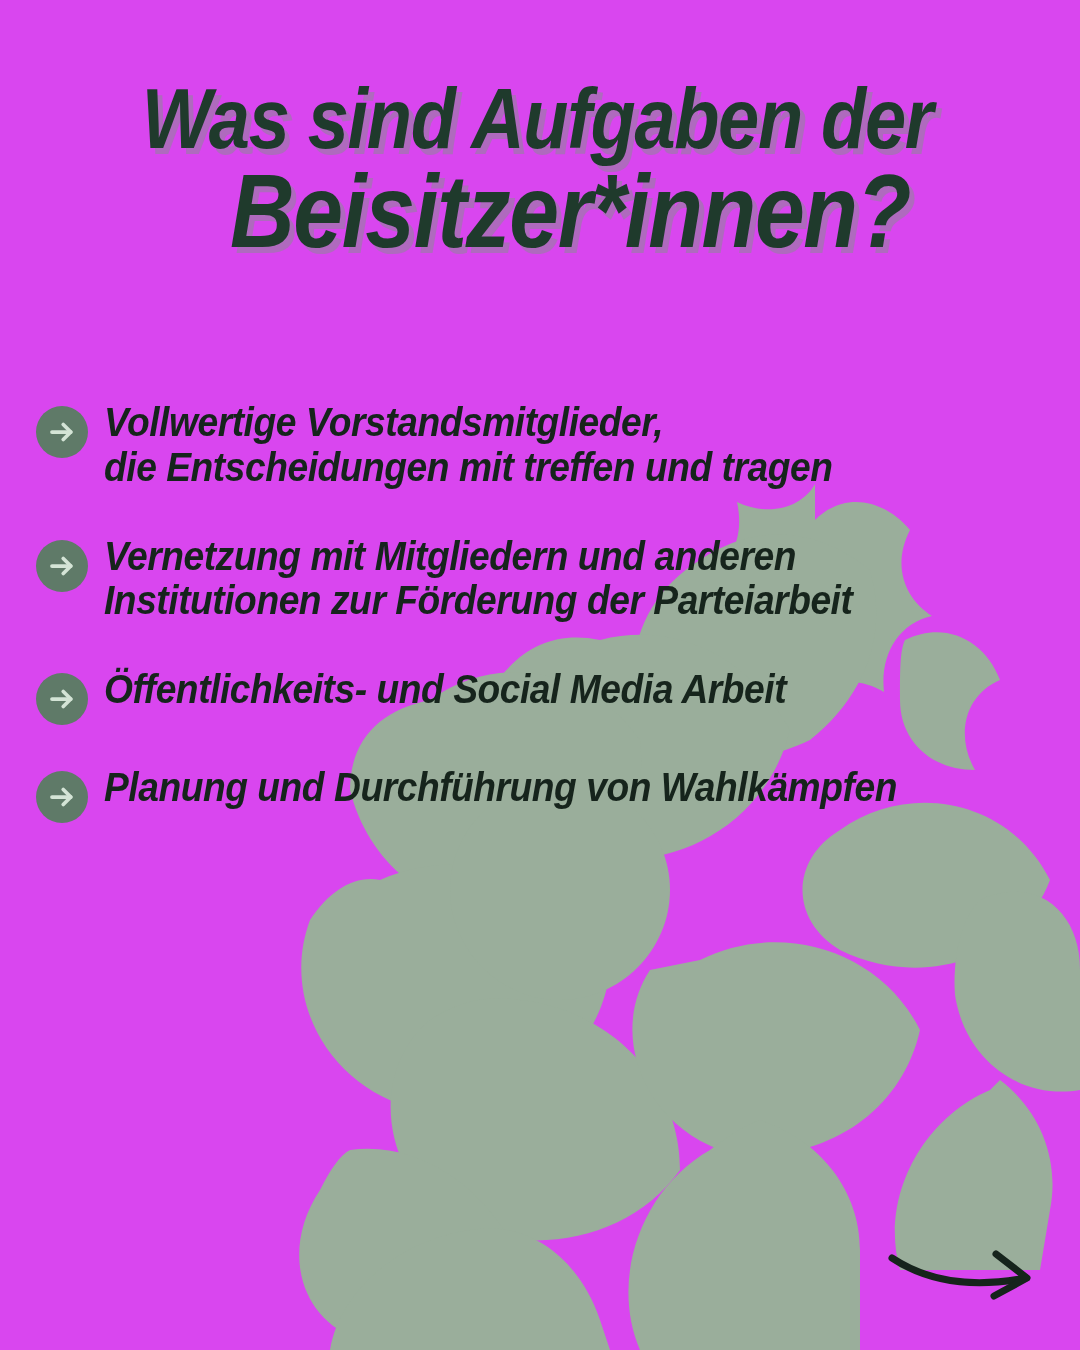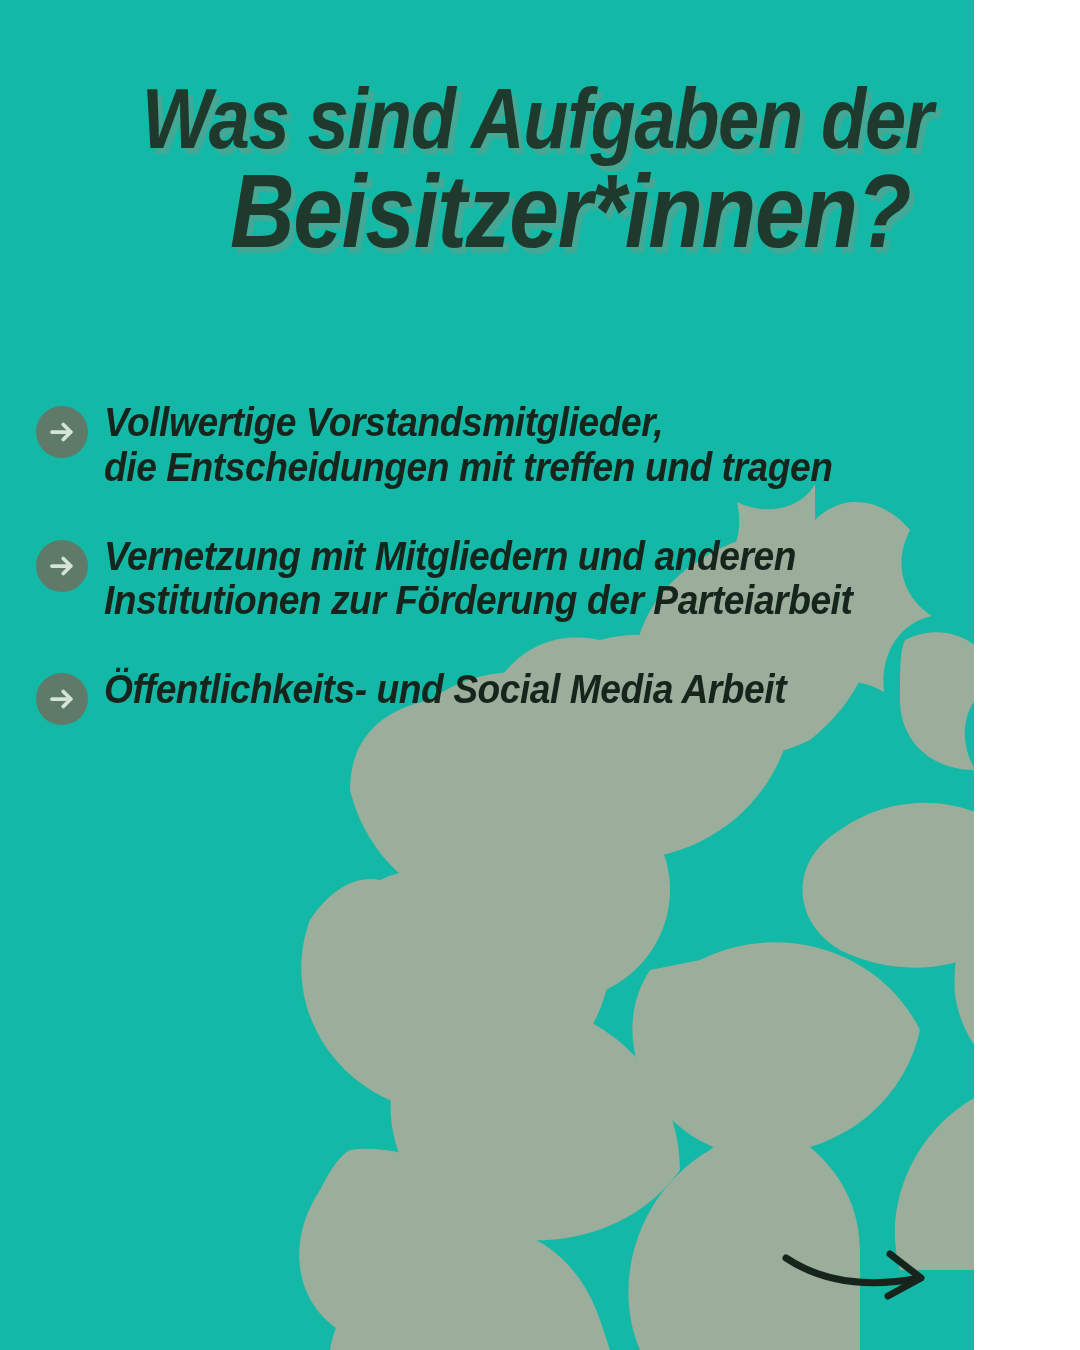--- a/index.html
+++ b/index.html
@@ -8,23 +8,23 @@
   }
   body {
     width: 1080px;
     height: 1350px;
     overflow: hidden;
     font-family: "Liberation Sans", sans-serif;
   }
 
   #poster {
     position: relative;
-    width: 974px;
+    width: 1080px;
     height: 1350px;
-    background: #14b8a6;
+    background: #d946ef;
     overflow: hidden;
   }
 
   
   .bg-art {
     position: absolute;
     inset: 0;
     width: 1080px;
     height: 1350px;
     pointer-events: none;
@@ -167,20 +167,29 @@
     <div class="item tight">
       <span class="arrow-badge">
         <svg width="30" height="30" viewBox="0 0 24 24" fill="none" stroke="#d4e4d6" stroke-width="3" stroke-linecap="round" stroke-linejoin="round">
           <line x1="4" y1="12" x2="19" y2="12"></line>
           <polyline points="13,6 19,12 13,18"></polyline>
         </svg>
       </span>
       <span class="item-text">Öffentlichkeits- und Social Media Arbeit</span>
     </div>
 
+    <div class="item tight">
+      <span class="arrow-badge">
+        <svg width="30" height="30" viewBox="0 0 24 24" fill="none" stroke="#d4e4d6" stroke-width="3" stroke-linecap="round" stroke-linejoin="round">
+          <line x1="4" y1="12" x2="19" y2="12"></line>
+          <polyline points="13,6 19,12 13,18"></polyline>
+        </svg>
+      </span>
+      <span class="item-text">Planung und Durchführung von Wahlkämpfen</span>
+    </div>
 
   </div>
 
   <div class="swipe-arrow">
     <svg width="150" height="70" viewBox="0 0 150 70" fill="none" stroke="#16241c" stroke-width="7" stroke-linecap="round" stroke-linejoin="round">
       <path d="M8 20 C 50 48, 100 48, 142 40"></path>
       <polyline points="112,16 143,40 110,58"></polyline>
     </svg>
   </div>
 

